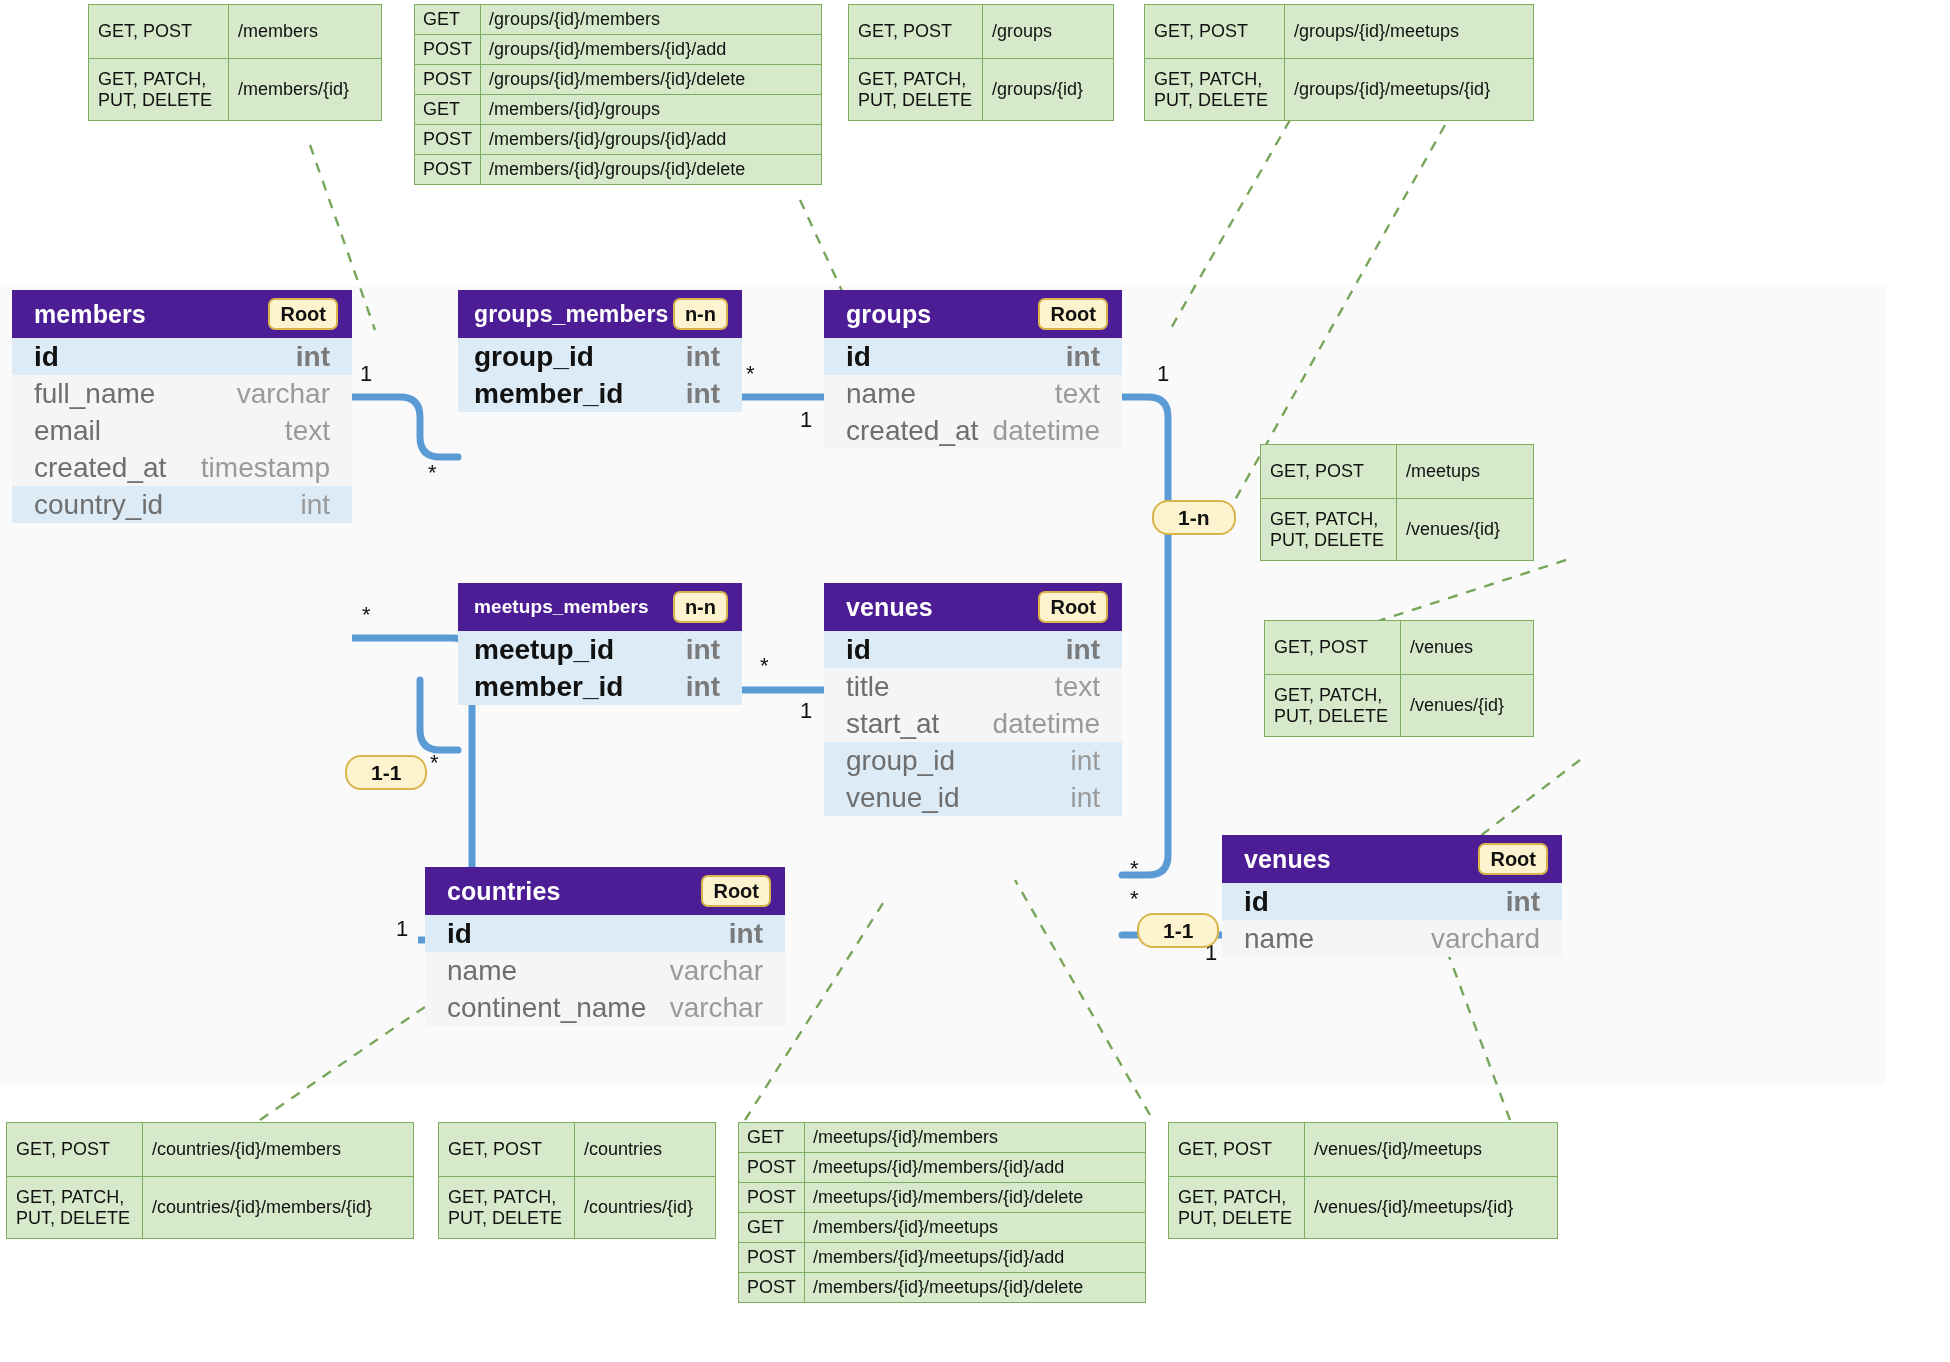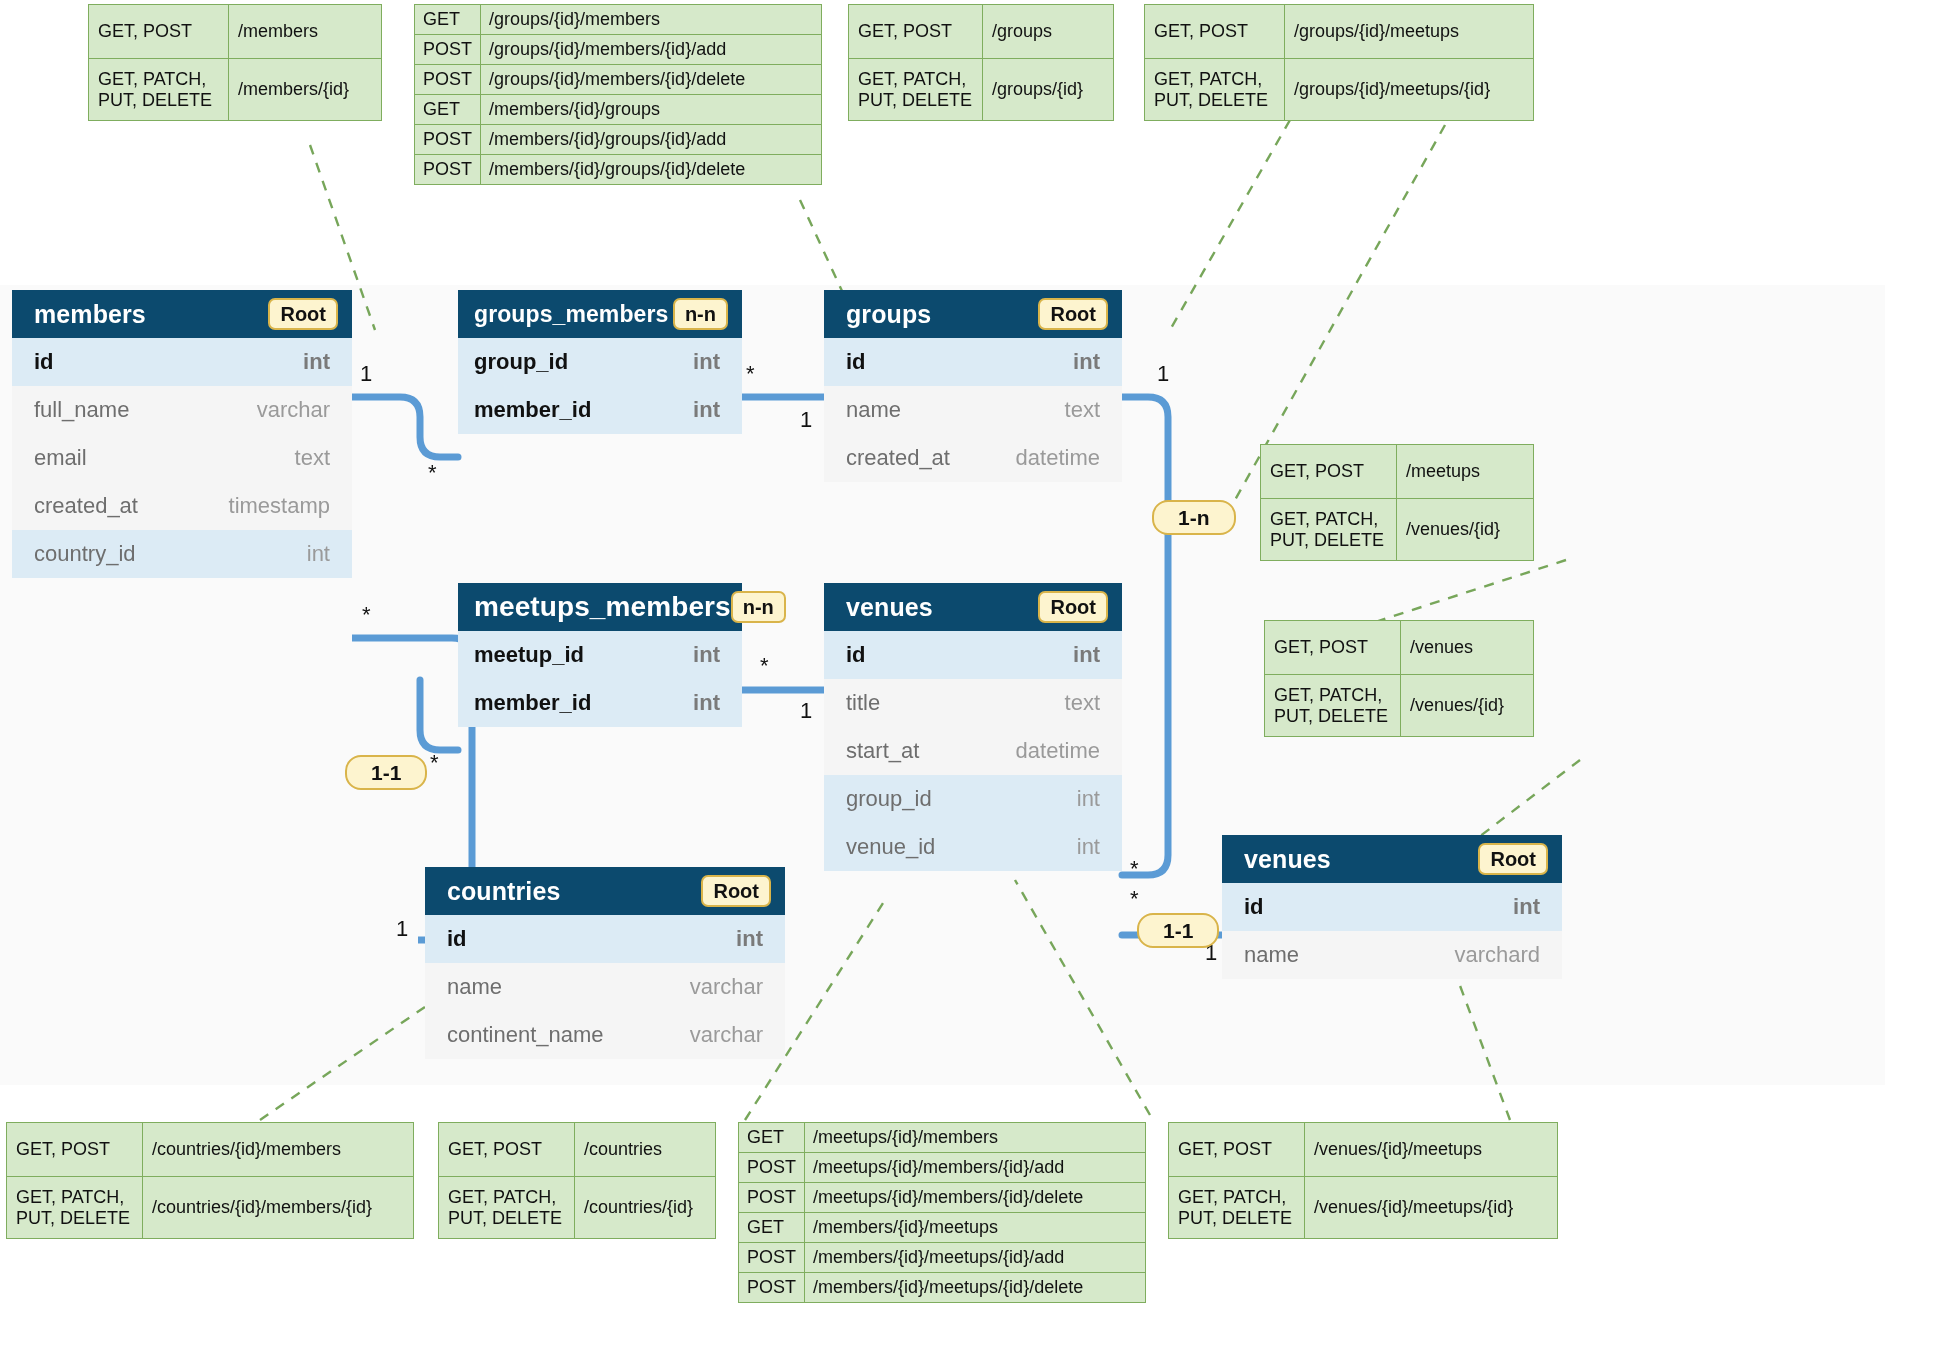--- a/index.html
+++ b/index.html
@@ -31,21 +31,21 @@
     pointer-events: none;
   }
 
   
   .entity {
     position: absolute;
     background: #f7f7f7;
     box-shadow: 0 0 0 0 transparent;
   }
   .entity-header {
-    background: #0c4a6e;
+    background: #4c1d95;
     color: #ffffff;
     font-weight: bold;
     font-size: 25px;
     height: 48px;
     display: flex;
     align-items: center;
     padding: 0 14px 0 22px;
     justify-content: space-between;
   }
   .entity-title { letter-spacing: .1px; white-space: nowrap; }
@@ -54,26 +54,26 @@
     border: 2px solid #d9b44a;
     border-radius: 7px;
     color: #111111;
     font-size: 20px;
     font-weight: bold;
     padding: 4px 10px;
     line-height: 1;
     white-space: nowrap;
   }
   .field {
-    height: 48px;
+    height: 37px;
     display: flex;
     align-items: center;
     justify-content: space-between;
     padding: 0 22px;
-    font-size: 22px;
+    font-size: 28px;
     color: #6e6e6e;
   }
   .field.pk { background: #dcebf5; }
   .field.fk { background: #dcebf5; }
   .field.plain { background: #f5f5f5; }
   .field .fname { color: #6e6e6e; }
   .field.pk .fname, .field.bold .fname { color: #111111; font-weight: bold; }
   .field .ftype { color: #9a9a9a; }
   .field.pk .ftype { color: #7a7a7a; font-weight: bold; }
 
@@ -225,21 +225,21 @@
       <span class="ftype">text</span>
     </div>
     <div class="field plain">
       <span class="fname">created_at</span>
       <span class="ftype">datetime</span>
     </div>
   </div>
 
   <div class="entity" style="left:458px; top:583px; width:284px;">
     <div class="entity-header" style="padding-left:16px;">
-      <span class="entity-title" style="font-size:28px;">meetups_members</span>
+      <span class="entity-title" style="font-size:19px;">meetups_members</span>
       <span class="badge">n-n</span>
     </div>
     <div class="field pk bold" style="padding-left:16px;">
       <span class="fname">meetup_id</span>
       <span class="ftype">int</span>
     </div>
     <div class="field pk bold" style="padding-left:16px;">
       <span class="fname">member_id</span>
       <span class="ftype">int</span>
     </div>

